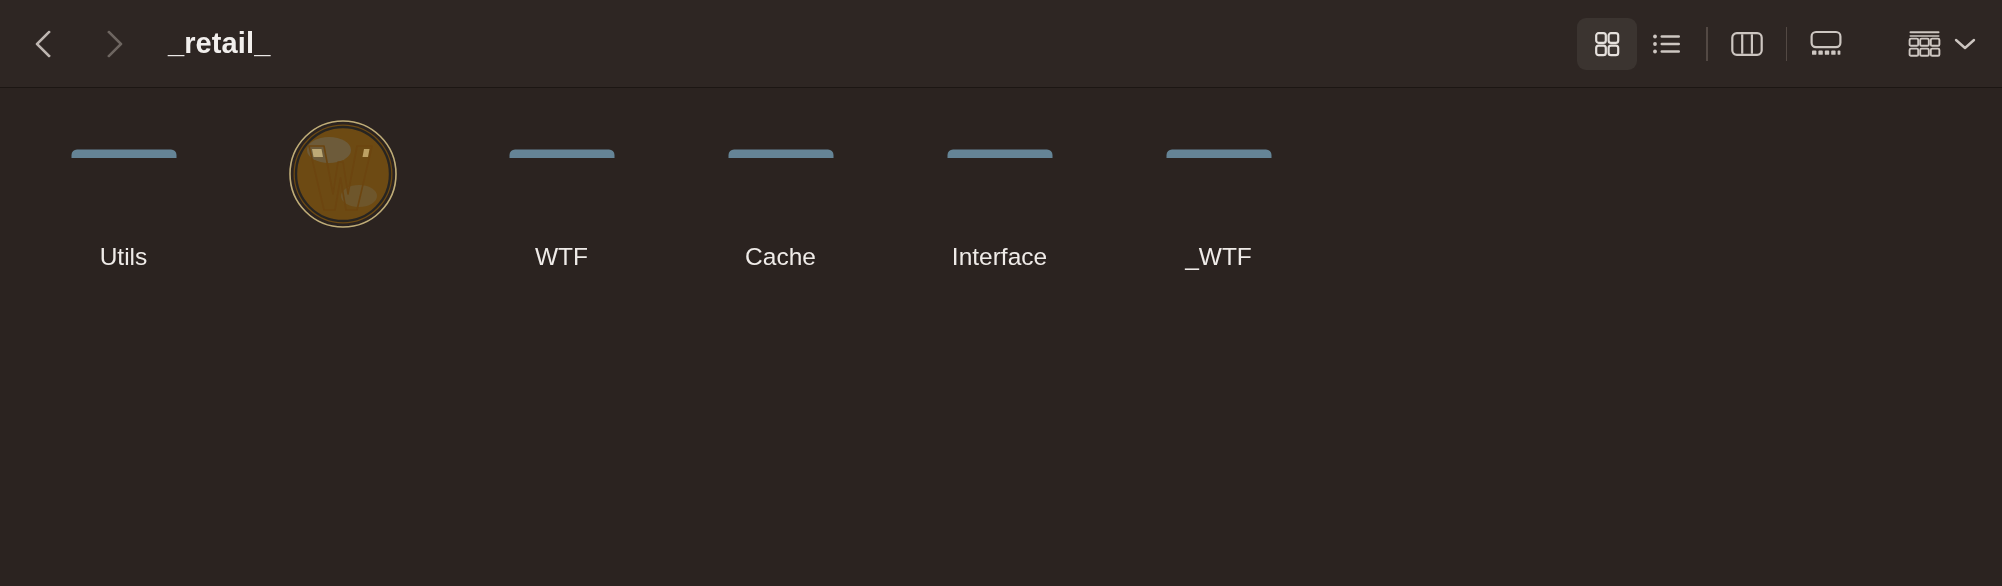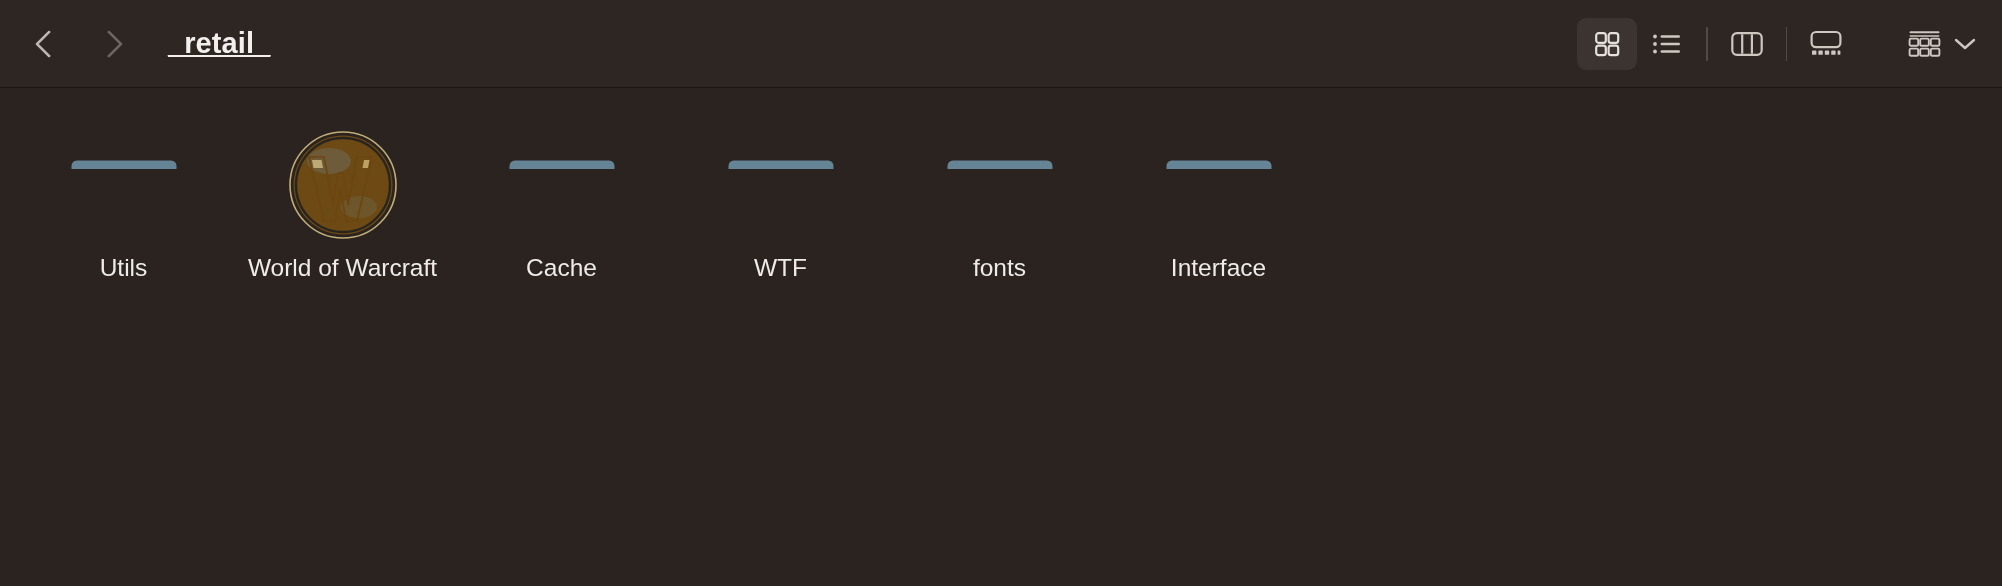--- a/index.html
+++ b/index.html
@@ -42,21 +42,20 @@
   .chev.back::before  { transform:translate(-40%,-50%) rotate(45deg); }
   .chev.fwd::before   { transform:translate(-60%,-50%) rotate(-135deg); border-color:#6d6560; }
 
   .title {
     margin-left:40px;
     font-size:29px;
     font-weight:bold;
     color:#f2efed;
     letter-spacing:0.1px;
     white-space:nowrap;
-    text-decoration:underline;
   }
 
   .toolbar-right {
     position:absolute;
     right:22px; top:0; bottom:0;
     display:flex; align-items:center;
   }
   .view-seg { display:flex; align-items:center; }
   .tb-btn {
     width:60px; height:52px;
@@ -92,21 +91,21 @@
     flex-wrap:wrap;
     align-content:flex-start;
     padding-left:14px;
   }
   .item {
     width:219px;
     height:182px;
     display:flex;
     flex-direction:column;
     align-items:center;
-    justify-content:center;
+    justify-content:flex-start;
     cursor:default;
   }
   .icon-box {
     width:128px; height:128px;
     display:flex;
     align-items:center;
     justify-content:center;
     margin-bottom:6px;
   }
   .label {
@@ -235,21 +234,31 @@
     <ellipse cx="76" cy="82" rx="18" ry="11" fill="#7fa7cf" opacity="0.13"></ellipse>
     <circle cx="60" cy="60" r="47" fill="none" stroke="#0b1628" stroke-width="2.4" opacity="0.7"></circle>
     <circle cx="60" cy="60" r="53" fill="none" stroke="#f3dc96" stroke-width="1.6" opacity="0.75"></circle>
     <g>
       <path d="M26,32 L41,32 L50,80 L55,48 L60,48 L65,80 L74,32 L89,32 L74,96 L63,96 L57.5,64 L52,96 L41,96 Z" fill="url(#wowW)" stroke="#6c4510" stroke-width="1.6" stroke-linejoin="round"></path>
       <path d="M29,35 L38.5,35 L40,43 L30.5,43 Z" fill="#ffe9a8" opacity="0.55"></path>
       <path d="M81,35 L86.5,35 L85,43 L79.5,43 Z" fill="#ffe9a8" opacity="0.55"></path>
     </g>
   </svg>
         </div>
-        <div class="label">World of Warcraft</div>
+      </div>
+      <div class="item">
+        <div class="icon-box">
+          <svg width="120" height="104" viewBox="0 0 120 104" filter="url(#iconShadow)">
+    <path d="M3 22 a8 8 0 0 1 8-8 h31 a6 6 0 0 1 4.4 1.9 l7.4 7.6 a6 6 0 0 0 4.4 1.9 h51.8 a8 8 0 0 1 8 8 v54 a9 9 0 0 1 -9 9 h-97 a9 9 0 0 1 -9 -9 z" fill="url(#folderBack)"></path>
+    <path d="M3 30.5 h114 v53 a9 9 0 0 1 -9 9 h-96 a9 9 0 0 1 -9 -9 z" fill="url(#folderLip)"></path>
+    <path d="M7.5 33 a5.5 5.5 0 0 1 5.5 -5.5 h94 a5.5 5.5 0 0 1 5.5 5.5 v48.5 a8 8 0 0 1 -8 8 h-89 a8 8 0 0 1 -8 -8 z" fill="url(#folderBody)"></path>
+    <path d="M7.5 33 a5.5 5.5 0 0 1 5.5 -5.5 h94 a5.5 5.5 0 0 1 5.5 5.5 v3 h-105 z" fill="#95d6f8" opacity="0.55"></path>
+  </svg>
+        </div>
+        <div class="label">WTF</div>
       </div>
       <div class="item">
         <div class="icon-box">
           <svg width="120" height="104" viewBox="0 0 120 104" filter="url(#iconShadow)">
     <path d="M3 22 a8 8 0 0 1 8-8 h31 a6 6 0 0 1 4.4 1.9 l7.4 7.6 a6 6 0 0 0 4.4 1.9 h51.8 a8 8 0 0 1 8 8 v54 a9 9 0 0 1 -9 9 h-97 a9 9 0 0 1 -9 -9 z" fill="url(#folderBack)"></path>
     <path d="M3 30.5 h114 v53 a9 9 0 0 1 -9 9 h-96 a9 9 0 0 1 -9 -9 z" fill="url(#folderLip)"></path>
     <path d="M7.5 33 a5.5 5.5 0 0 1 5.5 -5.5 h94 a5.5 5.5 0 0 1 5.5 5.5 v48.5 a8 8 0 0 1 -8 8 h-89 a8 8 0 0 1 -8 -8 z" fill="url(#folderBody)"></path>
     <path d="M7.5 33 a5.5 5.5 0 0 1 5.5 -5.5 h94 a5.5 5.5 0 0 1 5.5 5.5 v3 h-105 z" fill="#95d6f8" opacity="0.55"></path>
   </svg>
         </div>
@@ -257,38 +266,27 @@
       </div>
       <div class="item">
         <div class="icon-box">
           <svg width="120" height="104" viewBox="0 0 120 104" filter="url(#iconShadow)">
     <path d="M3 22 a8 8 0 0 1 8-8 h31 a6 6 0 0 1 4.4 1.9 l7.4 7.6 a6 6 0 0 0 4.4 1.9 h51.8 a8 8 0 0 1 8 8 v54 a9 9 0 0 1 -9 9 h-97 a9 9 0 0 1 -9 -9 z" fill="url(#folderBack)"></path>
     <path d="M3 30.5 h114 v53 a9 9 0 0 1 -9 9 h-96 a9 9 0 0 1 -9 -9 z" fill="url(#folderLip)"></path>
     <path d="M7.5 33 a5.5 5.5 0 0 1 5.5 -5.5 h94 a5.5 5.5 0 0 1 5.5 5.5 v48.5 a8 8 0 0 1 -8 8 h-89 a8 8 0 0 1 -8 -8 z" fill="url(#folderBody)"></path>
     <path d="M7.5 33 a5.5 5.5 0 0 1 5.5 -5.5 h94 a5.5 5.5 0 0 1 5.5 5.5 v3 h-105 z" fill="#95d6f8" opacity="0.55"></path>
   </svg>
         </div>
-        <div class="label">WTF</div>
-      </div>
-      <div class="item">
-        <div class="icon-box">
-          <svg width="120" height="104" viewBox="0 0 120 104" filter="url(#iconShadow)">
-    <path d="M3 22 a8 8 0 0 1 8-8 h31 a6 6 0 0 1 4.4 1.9 l7.4 7.6 a6 6 0 0 0 4.4 1.9 h51.8 a8 8 0 0 1 8 8 v54 a9 9 0 0 1 -9 9 h-97 a9 9 0 0 1 -9 -9 z" fill="url(#folderBack)"></path>
-    <path d="M3 30.5 h114 v53 a9 9 0 0 1 -9 9 h-96 a9 9 0 0 1 -9 -9 z" fill="url(#folderLip)"></path>
-    <path d="M7.5 33 a5.5 5.5 0 0 1 5.5 -5.5 h94 a5.5 5.5 0 0 1 5.5 5.5 v48.5 a8 8 0 0 1 -8 8 h-89 a8 8 0 0 1 -8 -8 z" fill="url(#folderBody)"></path>
-    <path d="M7.5 33 a5.5 5.5 0 0 1 5.5 -5.5 h94 a5.5 5.5 0 0 1 5.5 5.5 v3 h-105 z" fill="#95d6f8" opacity="0.55"></path>
-  </svg>
-        </div>
-        <div class="label">fonts</div>
-      </div>
-      <div class="item">
-        <div class="icon-box">
-          <svg width="120" height="104" viewBox="0 0 120 104" filter="url(#iconShadow)">
-    <path d="M3 22 a8 8 0 0 1 8-8 h31 a6 6 0 0 1 4.4 1.9 l7.4 7.6 a6 6 0 0 0 4.4 1.9 h51.8 a8 8 0 0 1 8 8 v54 a9 9 0 0 1 -9 9 h-97 a9 9 0 0 1 -9 -9 z" fill="url(#folderBack)"></path>
-    <path d="M3 30.5 h114 v53 a9 9 0 0 1 -9 9 h-96 a9 9 0 0 1 -9 -9 z" fill="url(#folderLip)"></path>
-    <path d="M7.5 33 a5.5 5.5 0 0 1 5.5 -5.5 h94 a5.5 5.5 0 0 1 5.5 5.5 v48.5 a8 8 0 0 1 -8 8 h-89 a8 8 0 0 1 -8 -8 z" fill="url(#folderBody)"></path>
-    <path d="M7.5 33 a5.5 5.5 0 0 1 5.5 -5.5 h94 a5.5 5.5 0 0 1 5.5 5.5 v3 h-105 z" fill="#95d6f8" opacity="0.55"></path>
-  </svg>
-        </div>
         <div class="label">Interface</div>
+      </div>
+      <div class="item">
+        <div class="icon-box">
+          <svg width="120" height="104" viewBox="0 0 120 104" filter="url(#iconShadow)">
+    <path d="M3 22 a8 8 0 0 1 8-8 h31 a6 6 0 0 1 4.4 1.9 l7.4 7.6 a6 6 0 0 0 4.4 1.9 h51.8 a8 8 0 0 1 8 8 v54 a9 9 0 0 1 -9 9 h-97 a9 9 0 0 1 -9 -9 z" fill="url(#folderBack)"></path>
+    <path d="M3 30.5 h114 v53 a9 9 0 0 1 -9 9 h-96 a9 9 0 0 1 -9 -9 z" fill="url(#folderLip)"></path>
+    <path d="M7.5 33 a5.5 5.5 0 0 1 5.5 -5.5 h94 a5.5 5.5 0 0 1 5.5 5.5 v48.5 a8 8 0 0 1 -8 8 h-89 a8 8 0 0 1 -8 -8 z" fill="url(#folderBody)"></path>
+    <path d="M7.5 33 a5.5 5.5 0 0 1 5.5 -5.5 h94 a5.5 5.5 0 0 1 5.5 5.5 v3 h-105 z" fill="#95d6f8" opacity="0.55"></path>
+  </svg>
+        </div>
+        <div class="label">_WTF</div>
       </div>
     </div>
 </div>
 
 </body></html>

